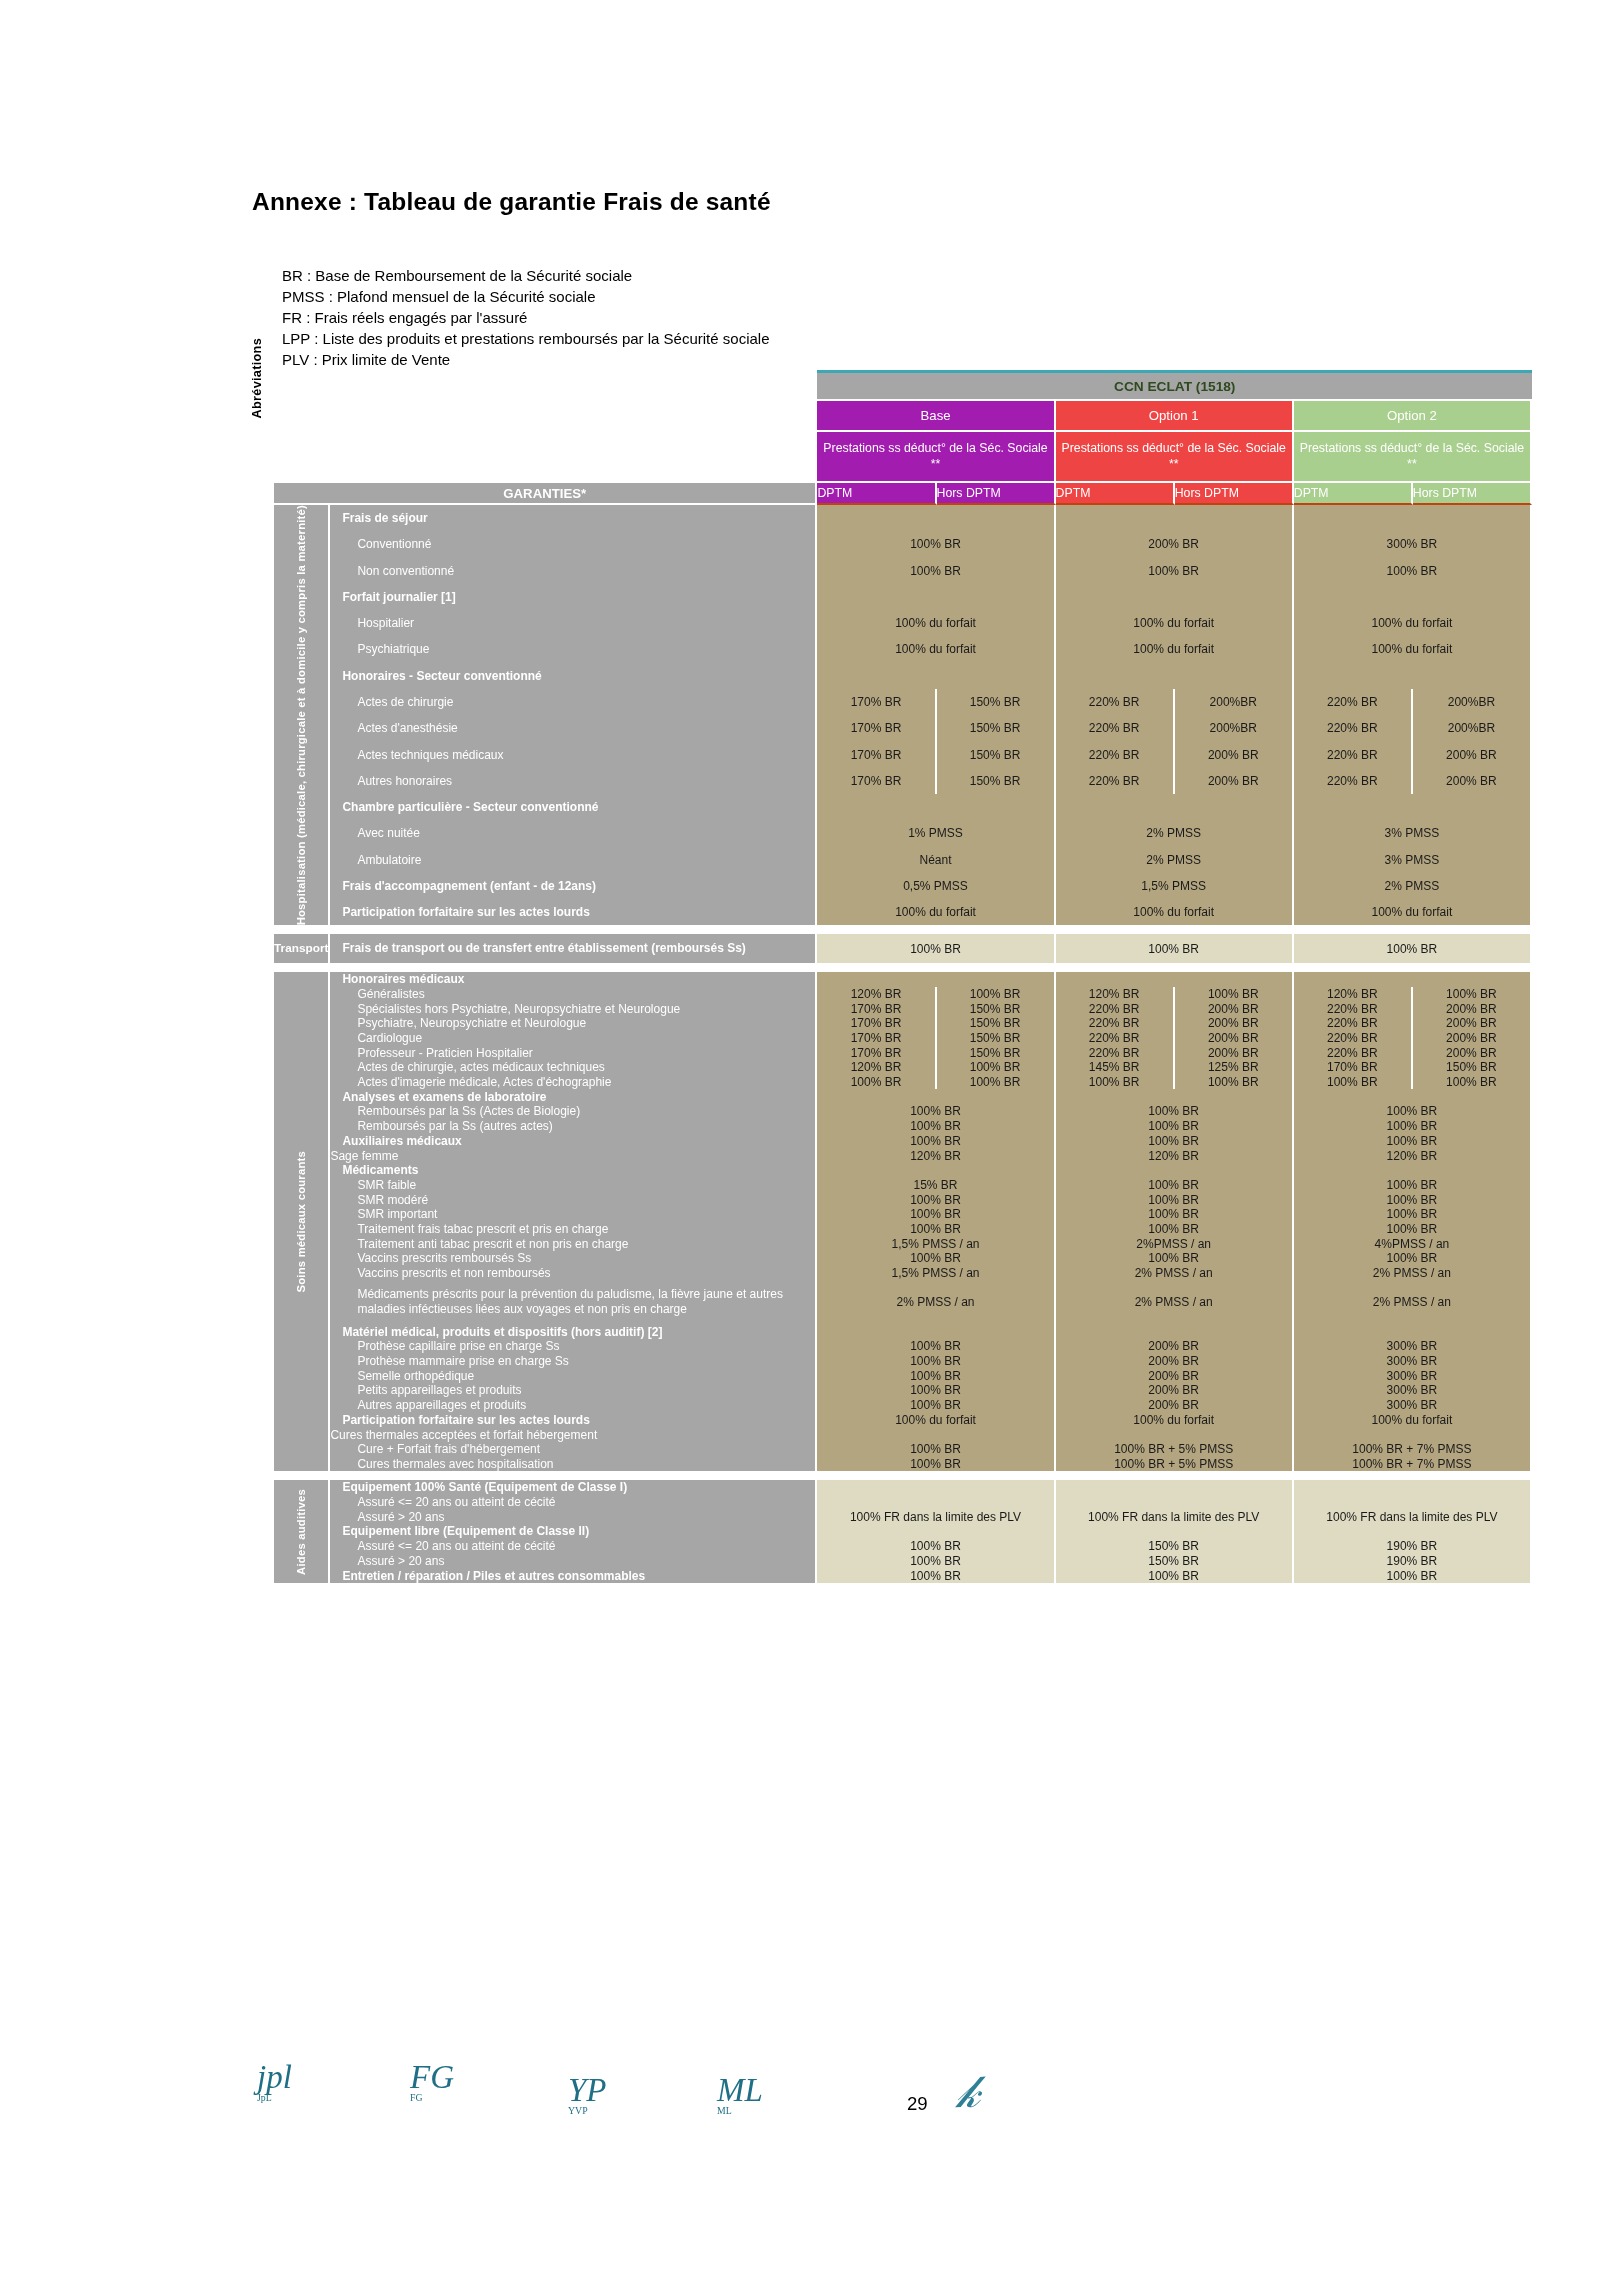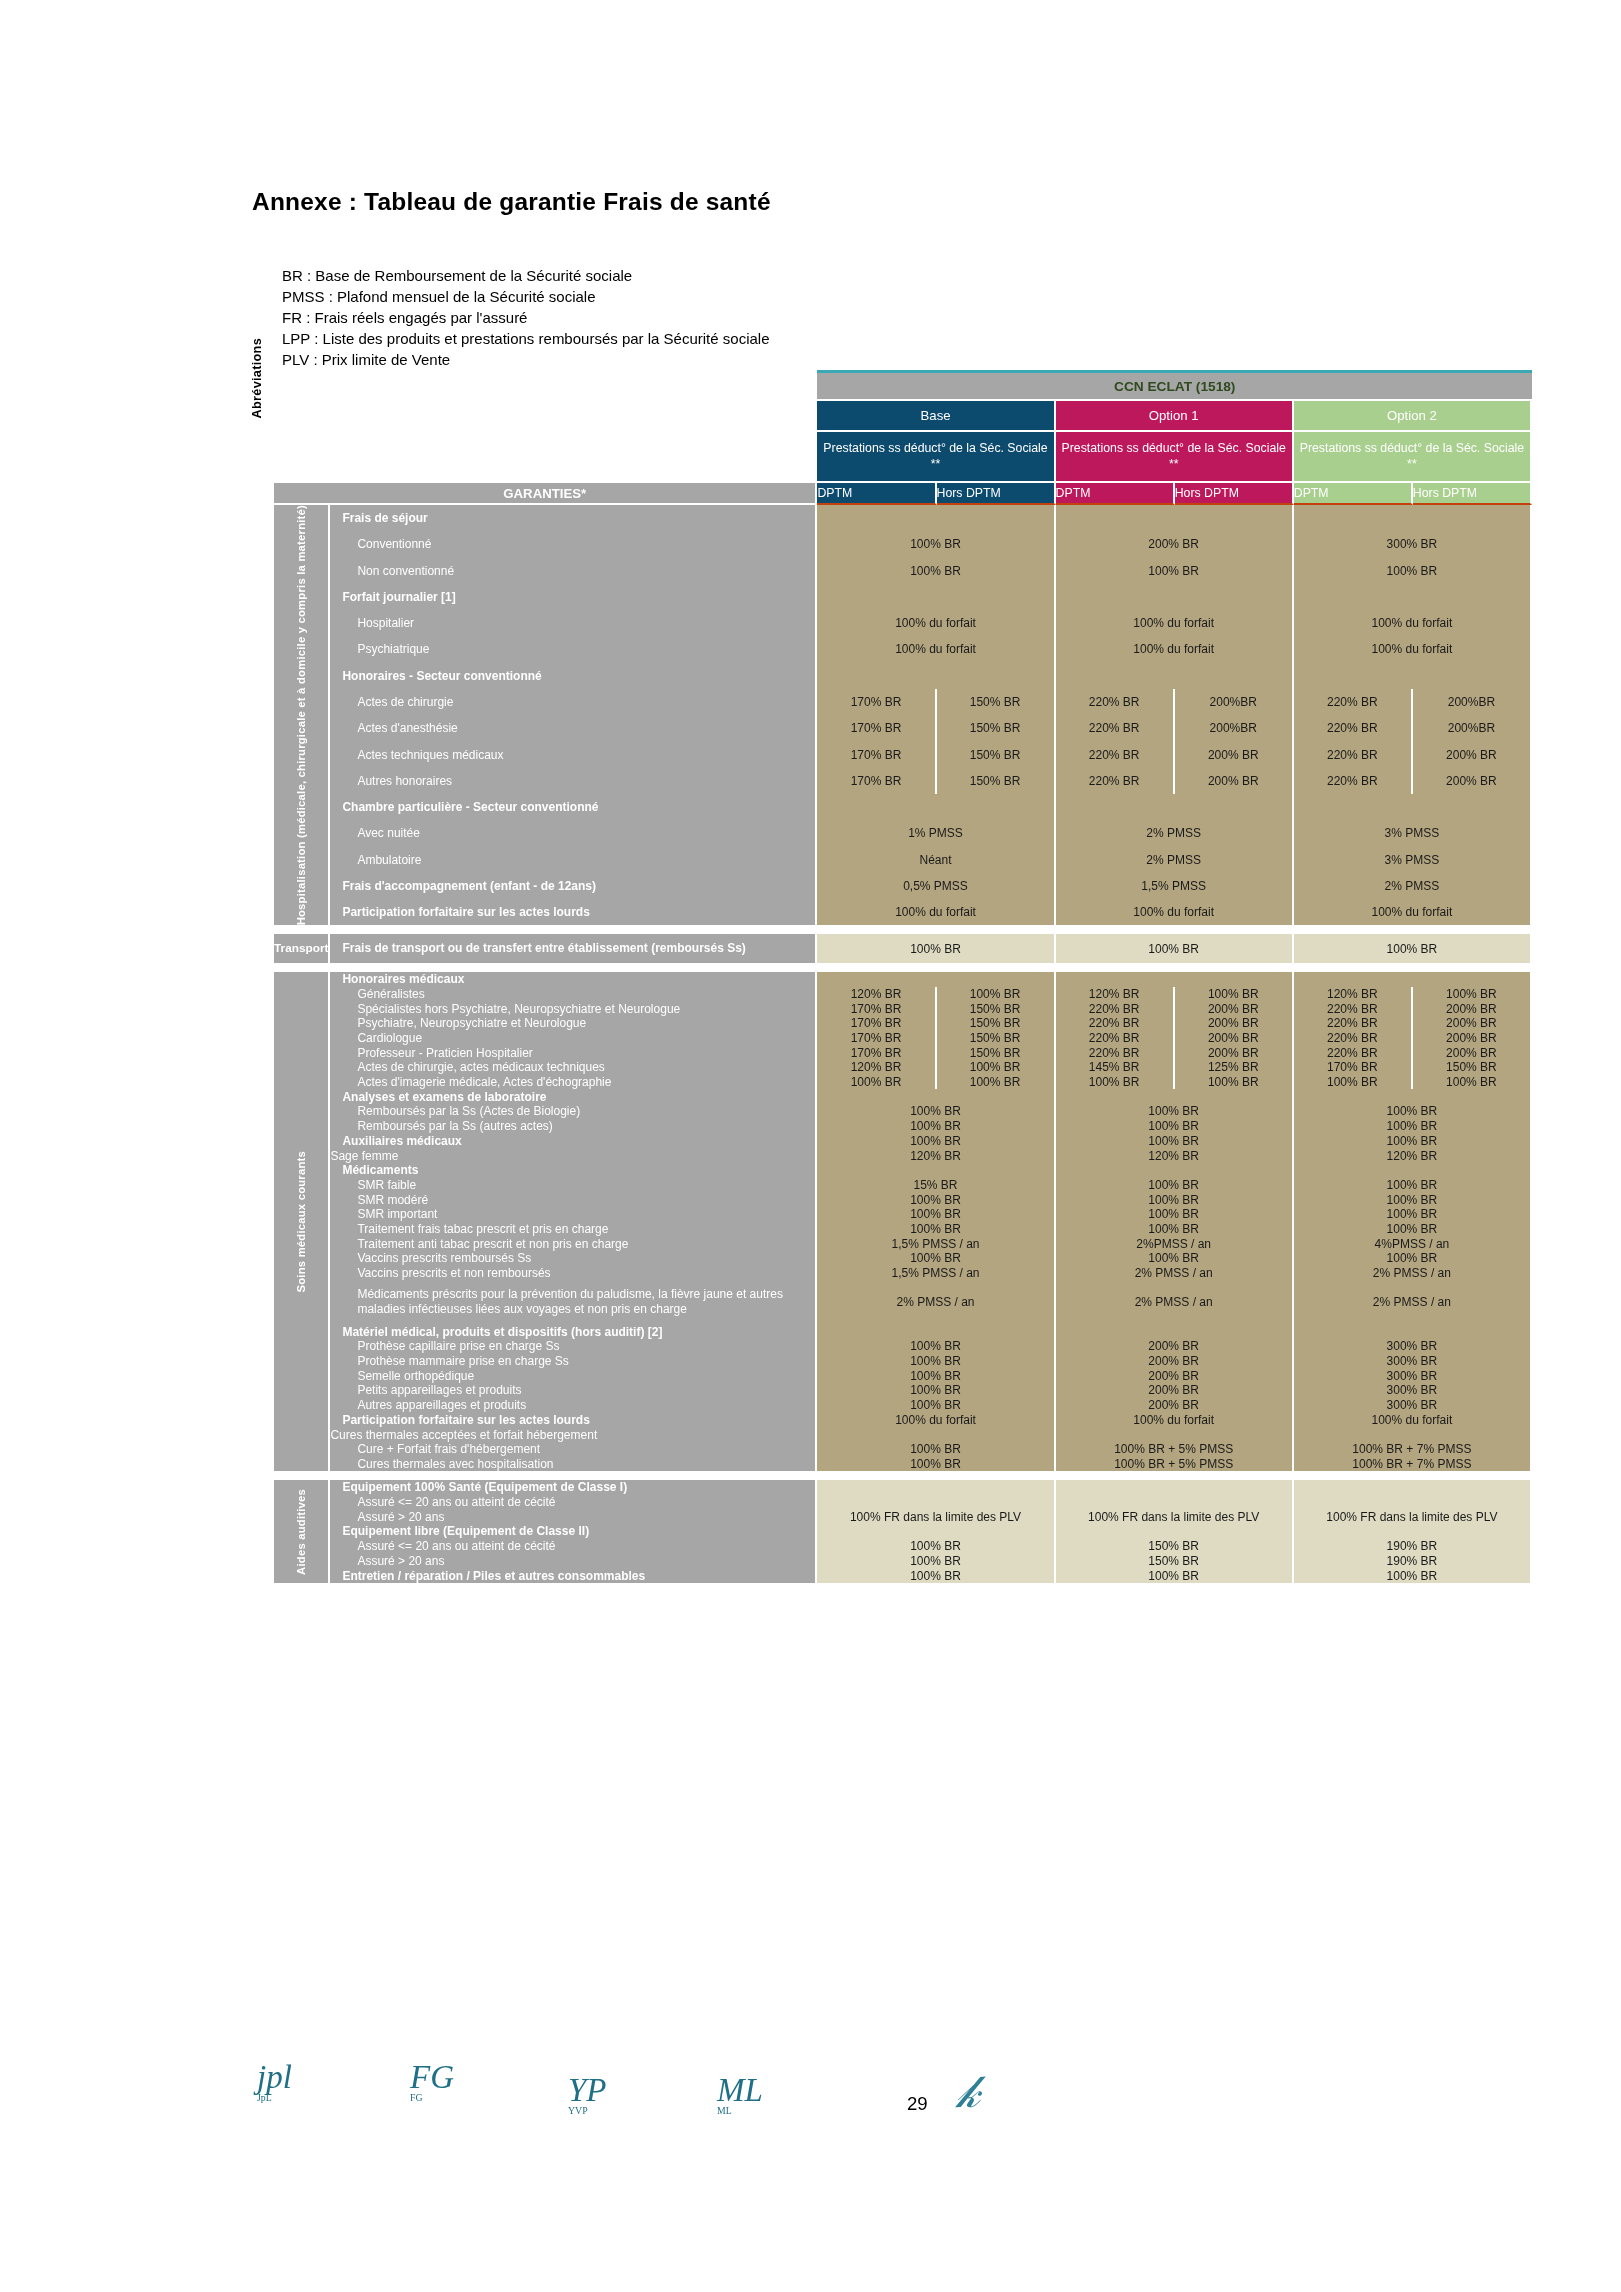--- a/index.html
+++ b/index.html
@@ -54,22 +54,22 @@
   
   .c-rot{width:32px;}
   .c-lbl{width:495px;}
   .c-v{width:121px;}
 
   
   .h-ccn{
     background:#a6a6a6;color:#2f4a1e;font-weight:bold;font-size:13.7px;
     text-align:center;height:26.5px;border-bottom:2px solid #fff;
   }
-  .h-base{background:#0c4a6e;}
-  .h-opt1{background:#be185d;}
+  .h-base{background:#a21caf;}
+  .h-opt1{background:#ef4444;}
   .h-opt2{background:#a9cf8e;}
   .h-opt{
     color:#ffffff;text-align:center;font-size:13.2px;height:29px;
     border-right:2px solid #ffffff;border-bottom:2px solid #ffffff;
   }
   .h-sub{
     color:#ffffff;text-align:center;font-size:12.3px;height:49px;
     line-height:15.7px;border-right:2px solid #ffffff;border-bottom:2px solid #ffffff;
     padding:0 3.9px;
   }

